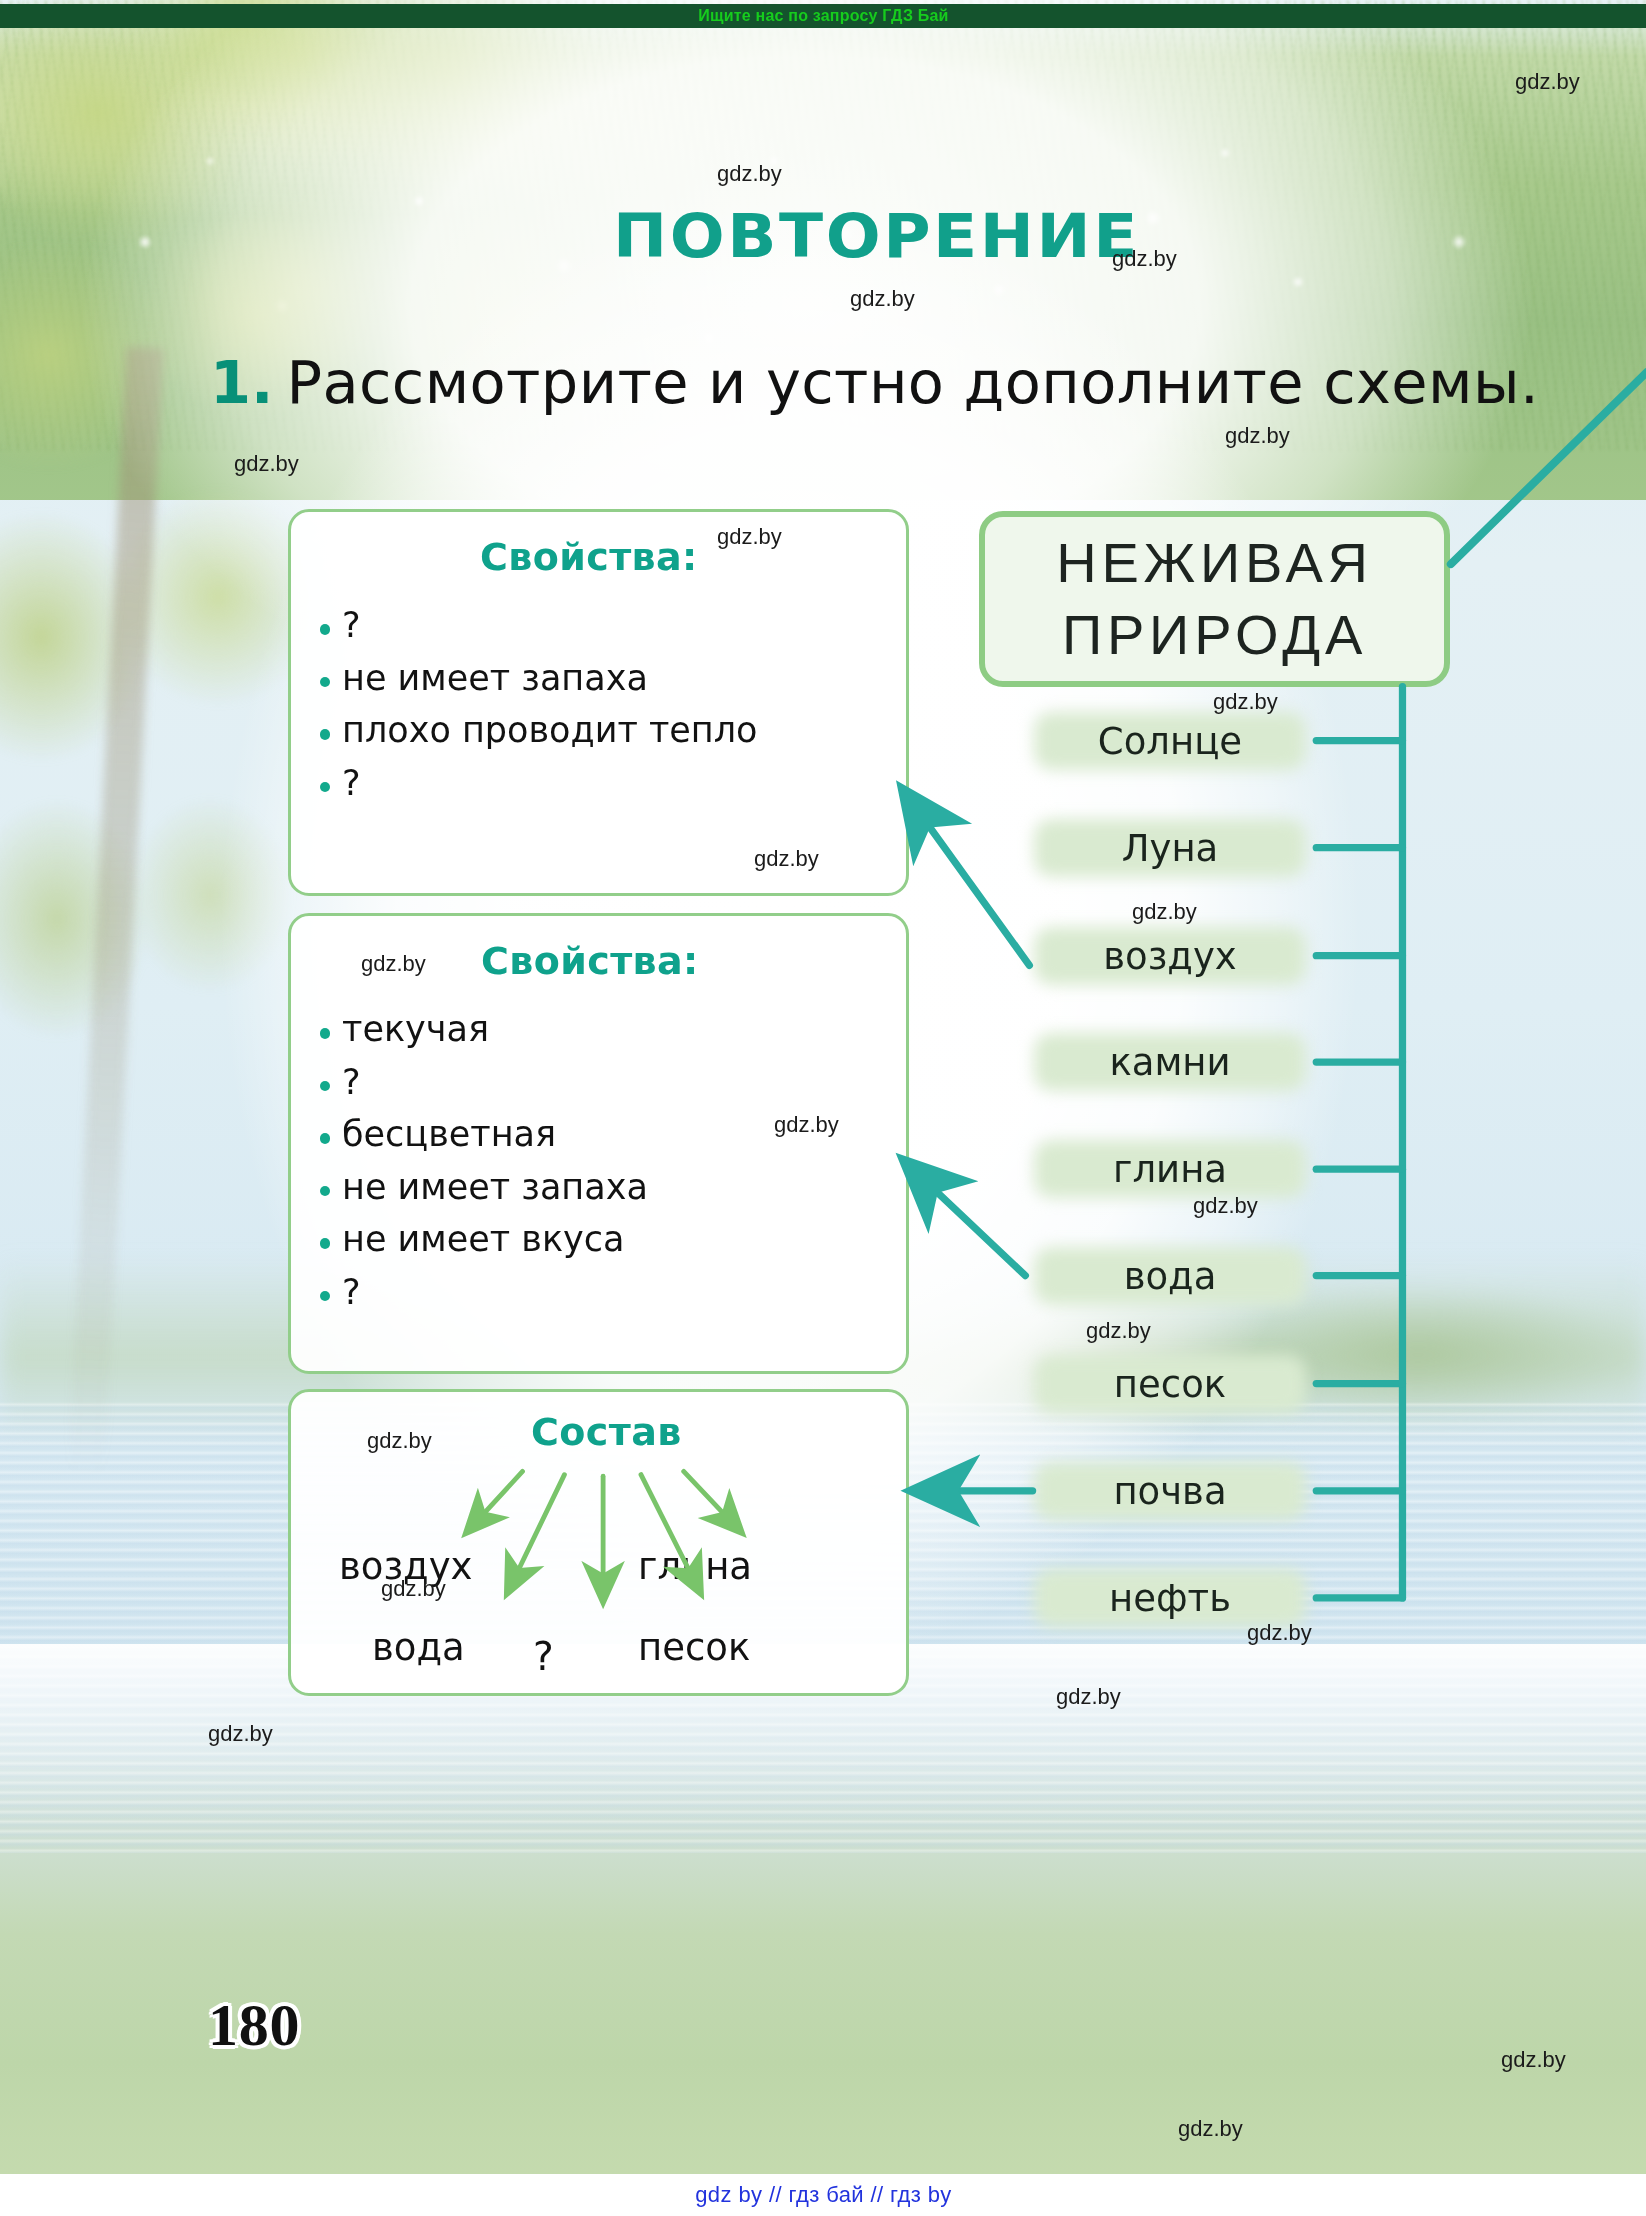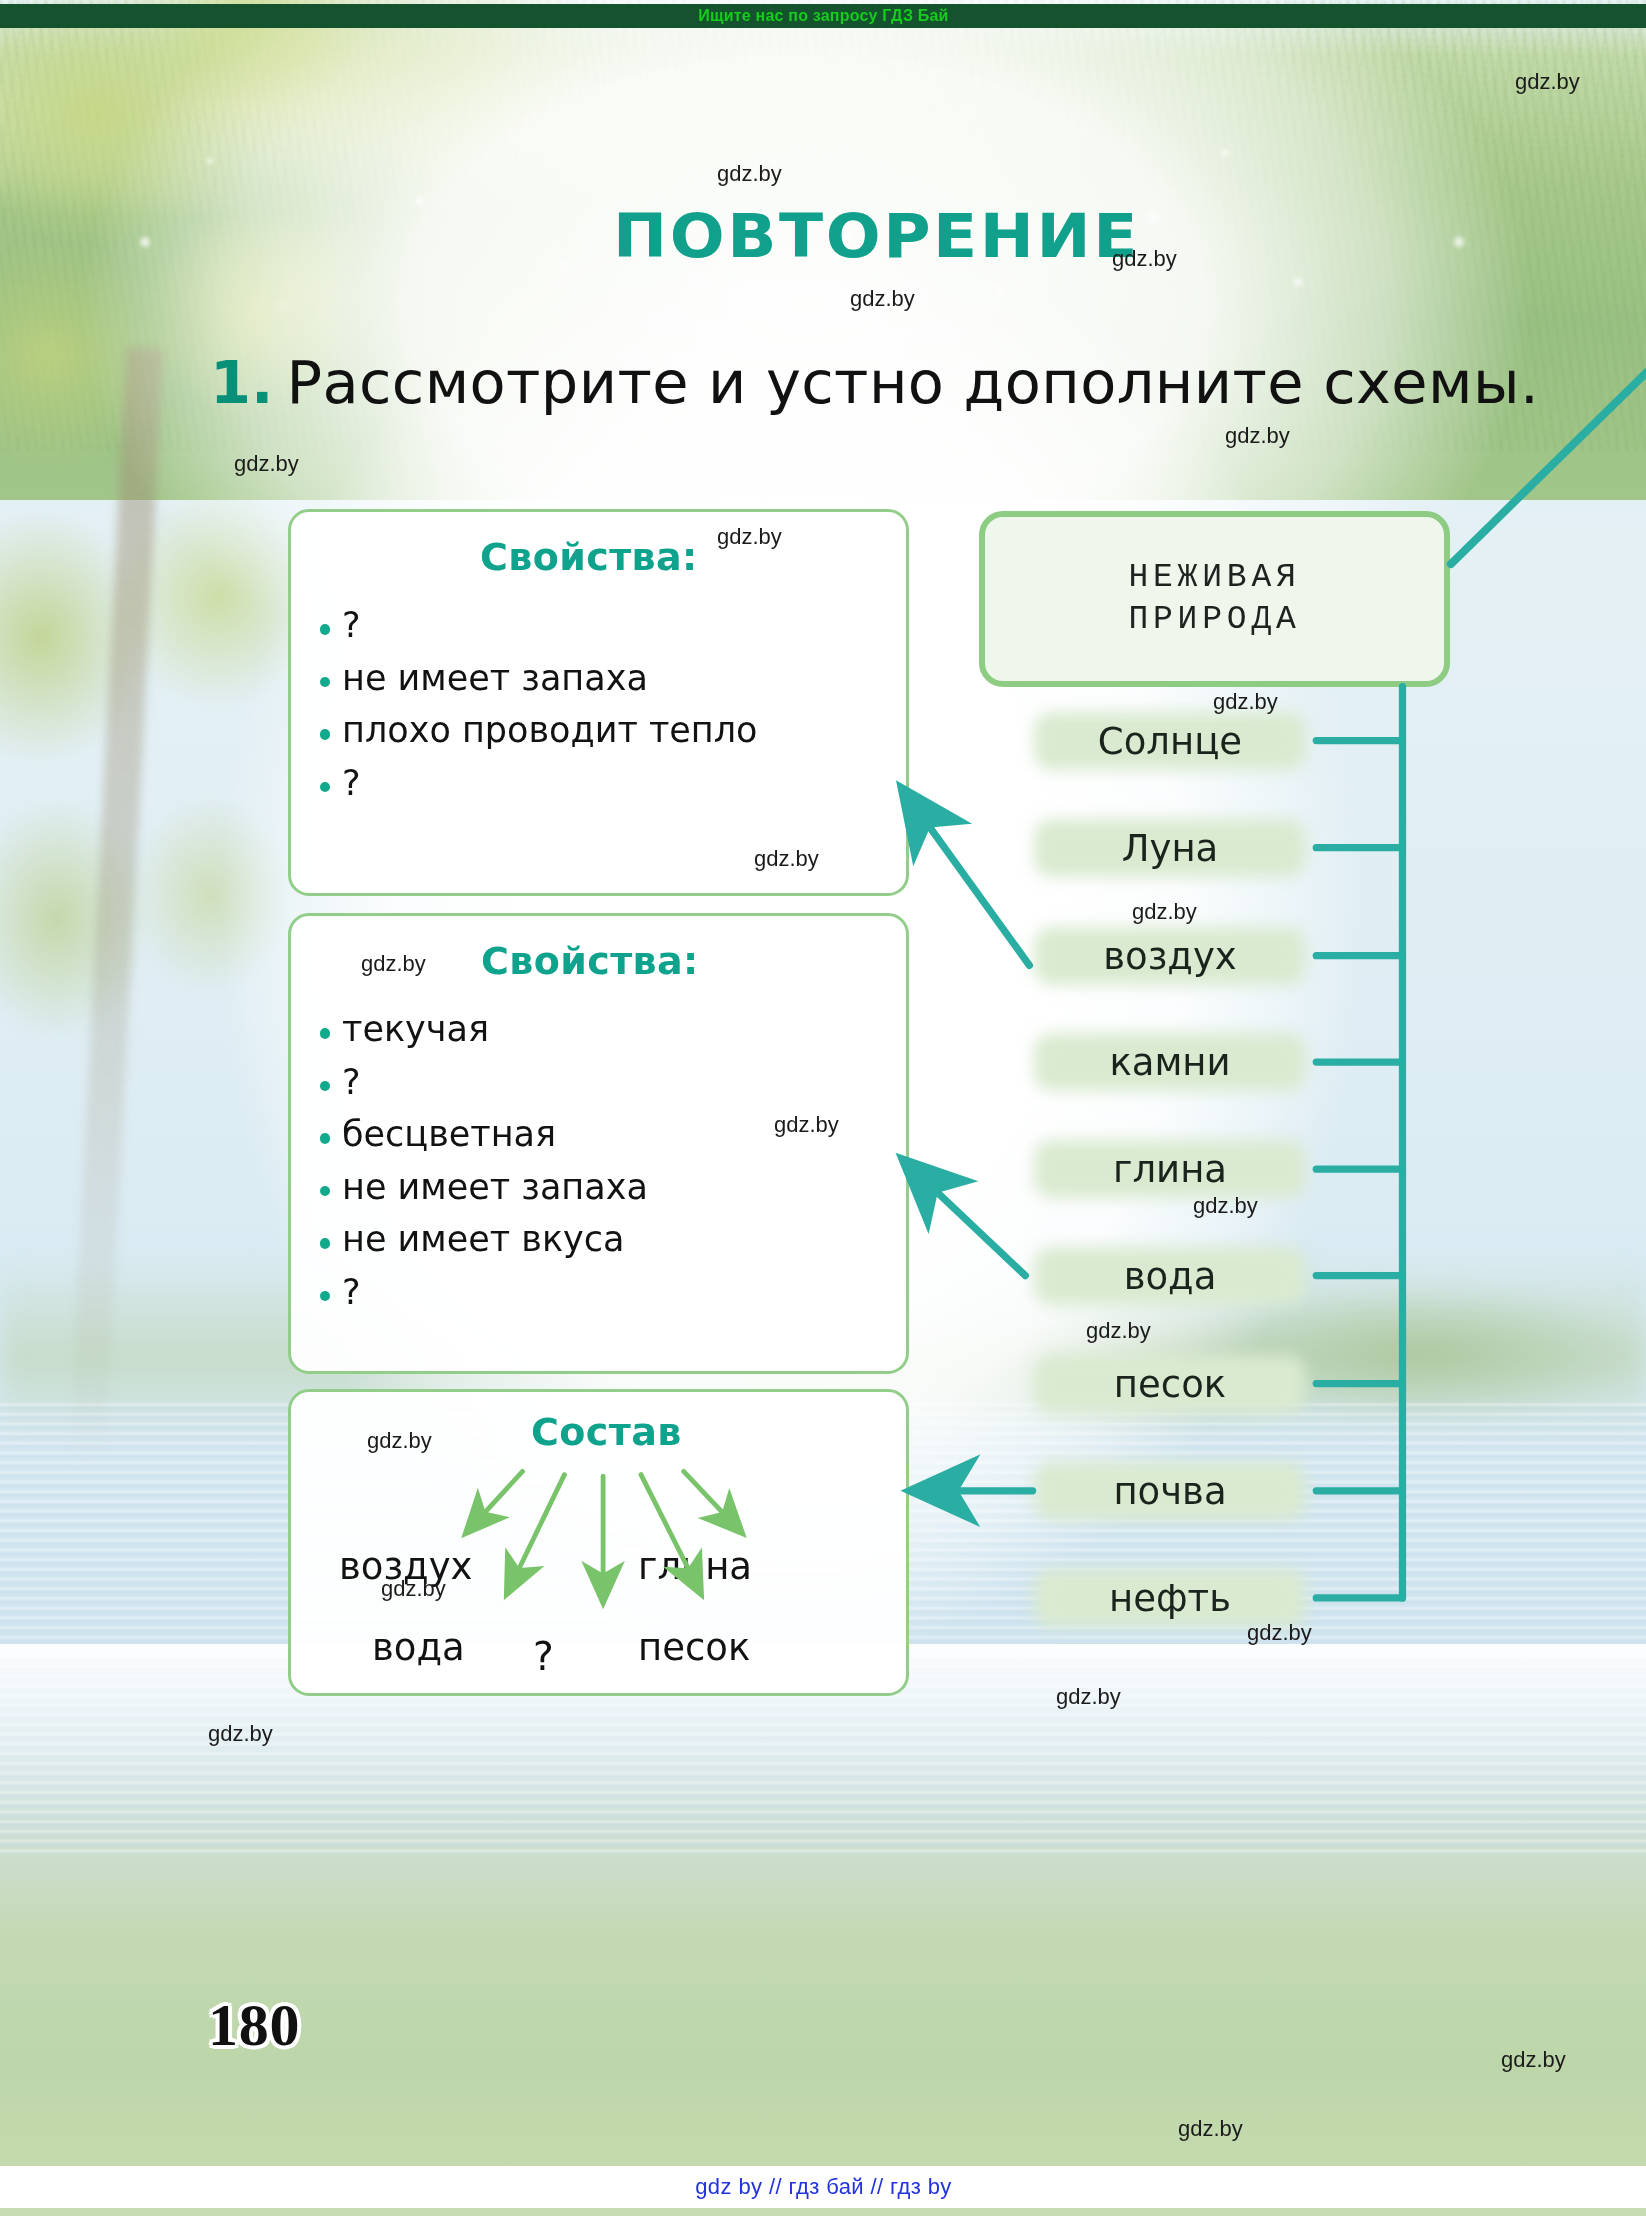--- a/index.html
+++ b/index.html
@@ -153,21 +153,21 @@
     position: absolute; top: 4px; left: 0; width: 1647px; height: 24px;
     background: #14532d;
     display: flex; align-items: center; justify-content: center;
     z-index: 60;
   }
   .promo-top span {
     color: #16cc1d; font-size: 16px; font-weight: bold;
     font-family: "Liberation Sans", sans-serif; letter-spacing: 0.2px;
   }
   .promo-bottom {
-    position: absolute; bottom: 8px; left: 0; width: 1647px; height: 42px;
+    position: absolute; bottom: 0; left: 0; width: 1647px; height: 42px;
     background: #ffffff;
     display: flex; align-items: center; justify-content: center;
     z-index: 60;
   }
   .promo-bottom span {
     color: #2233dd; font-size: 22px;
     font-family: "Liberation Sans", sans-serif; letter-spacing: 0.4px;
   }
 
   
@@ -263,22 +263,22 @@
     position: absolute;
     left: 979px; top: 511px; width: 471px; height: 176px;
     background: #eff7ec;
     border: 6.4px solid #8ecc84;
     border-radius: 24px;
     box-sizing: border-box;
     display: flex; flex-direction: column;
     align-items: center; justify-content: center;
   }
   .nature-box span {
-    font-family: Liberation Mono, monospace;
-    font-size: 33px;
+    font-family: Liberation Sans, sans-serif;
+    font-size: 56px;
     color: #1d2420;
     letter-spacing: 4.8px;
     line-height: 1.28;
   }
 
   .item-chip {
     position: absolute;
     left: 1034px;
     width: 272px;
     height: 58px;

